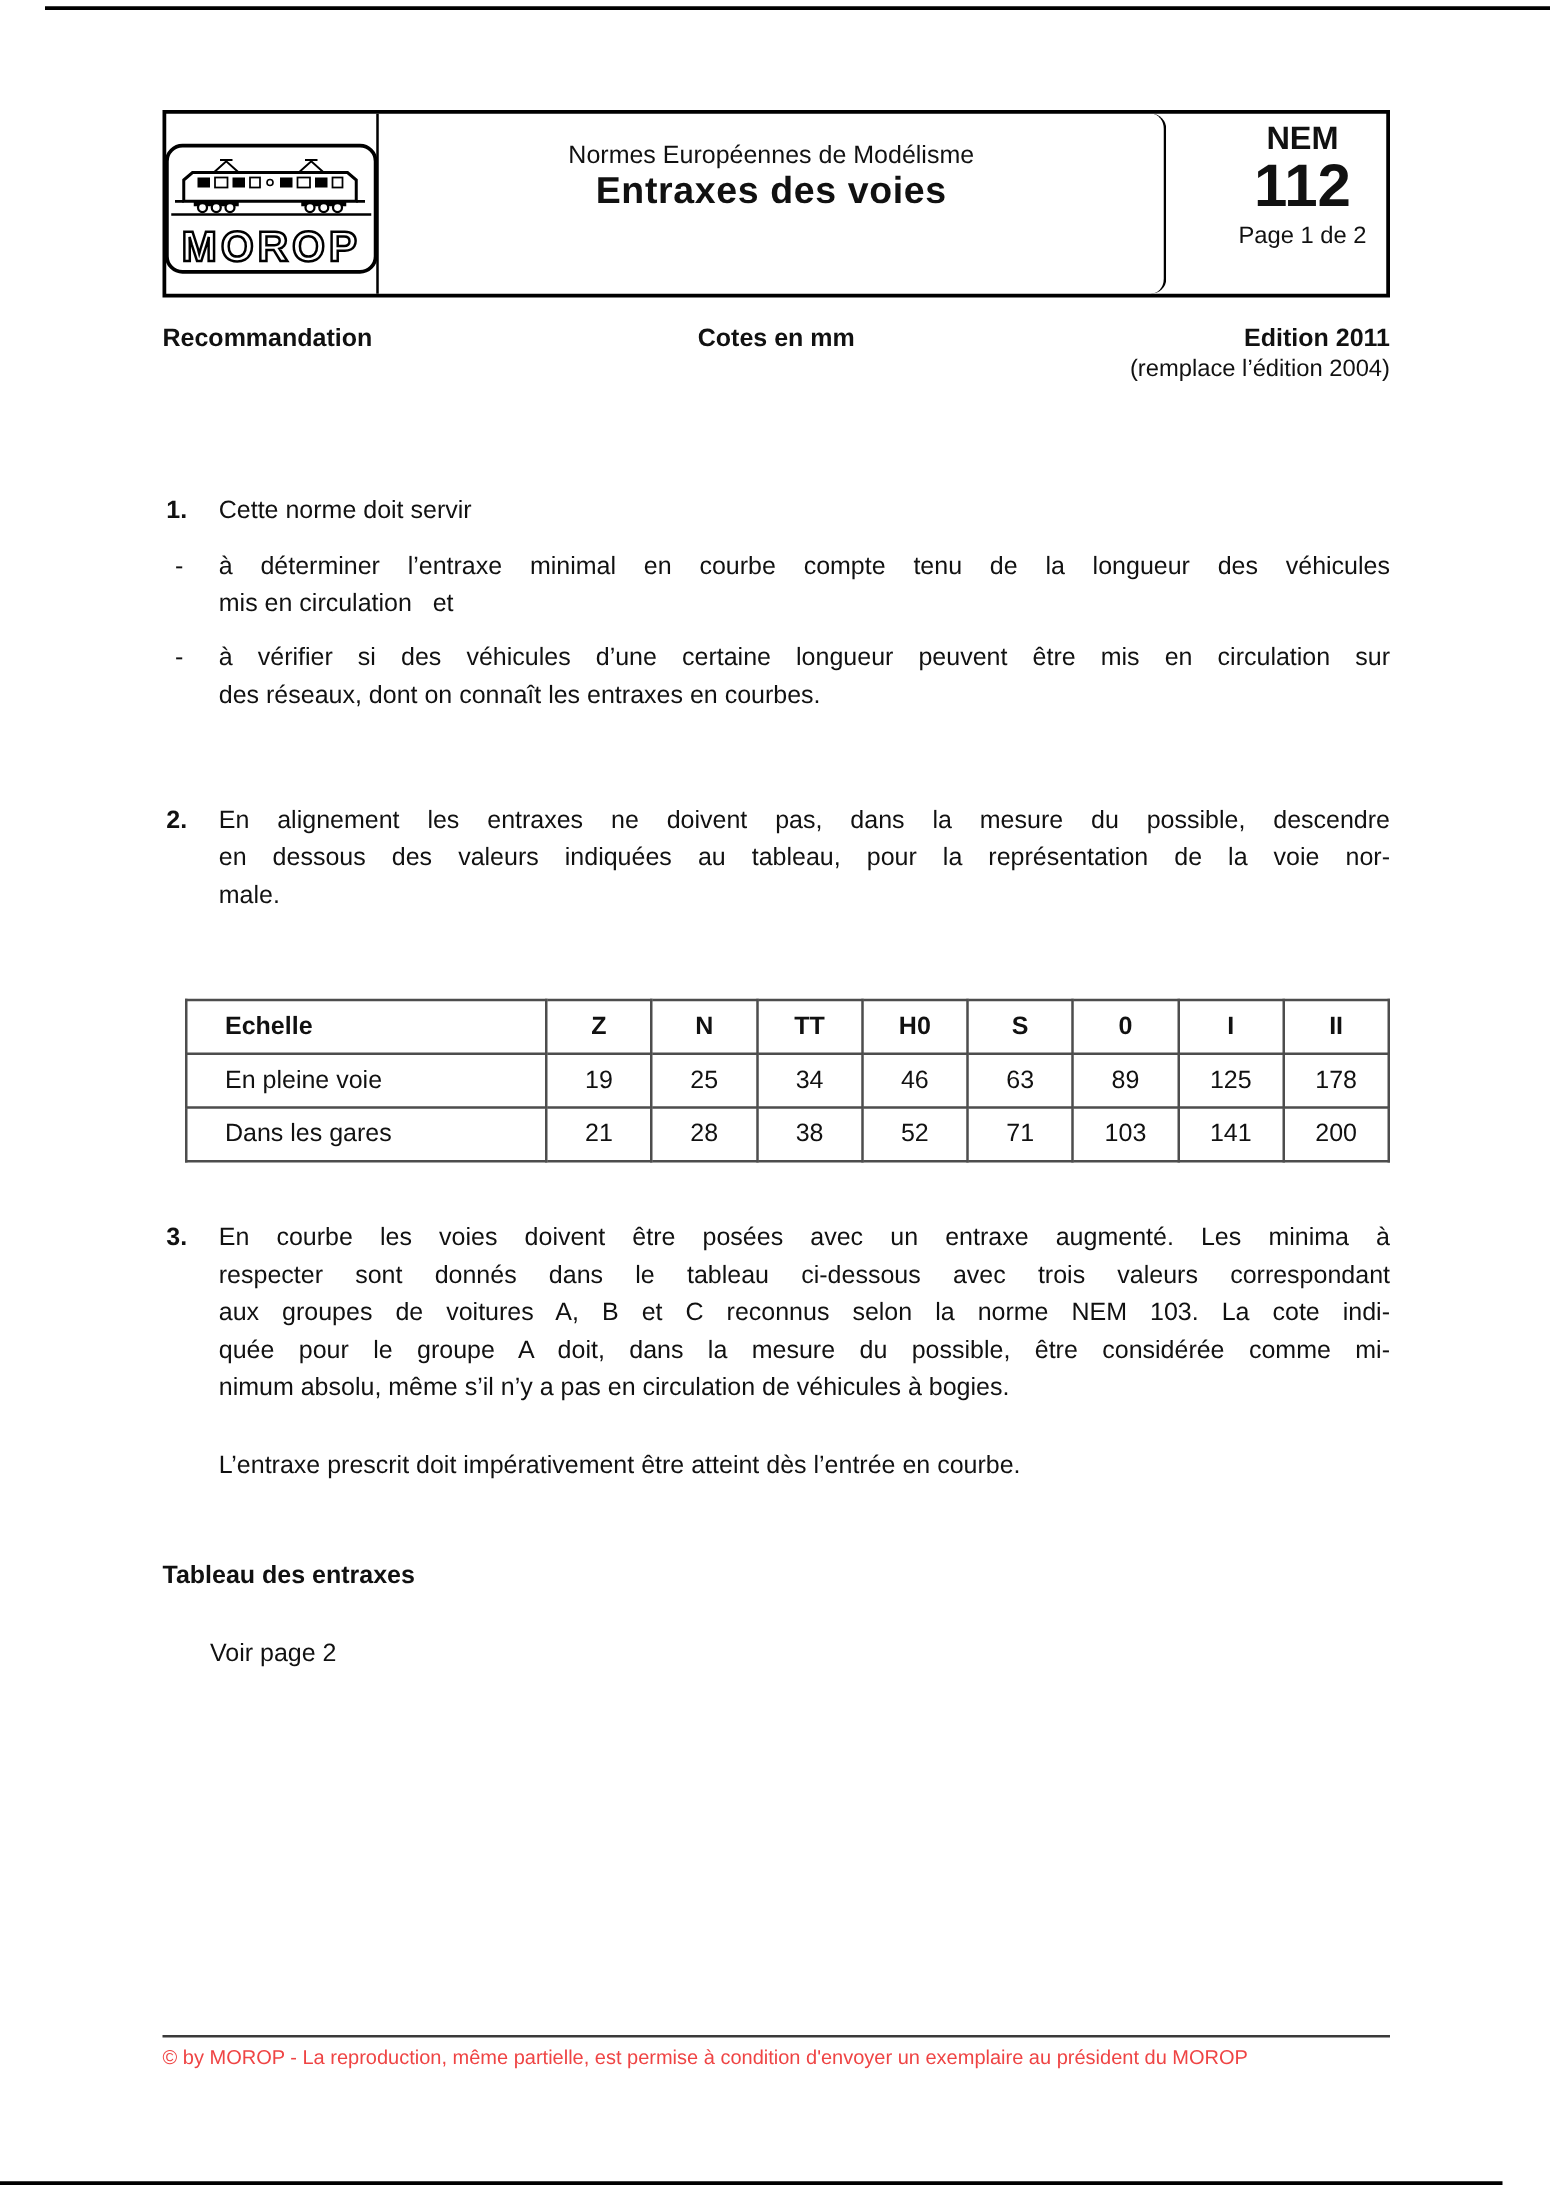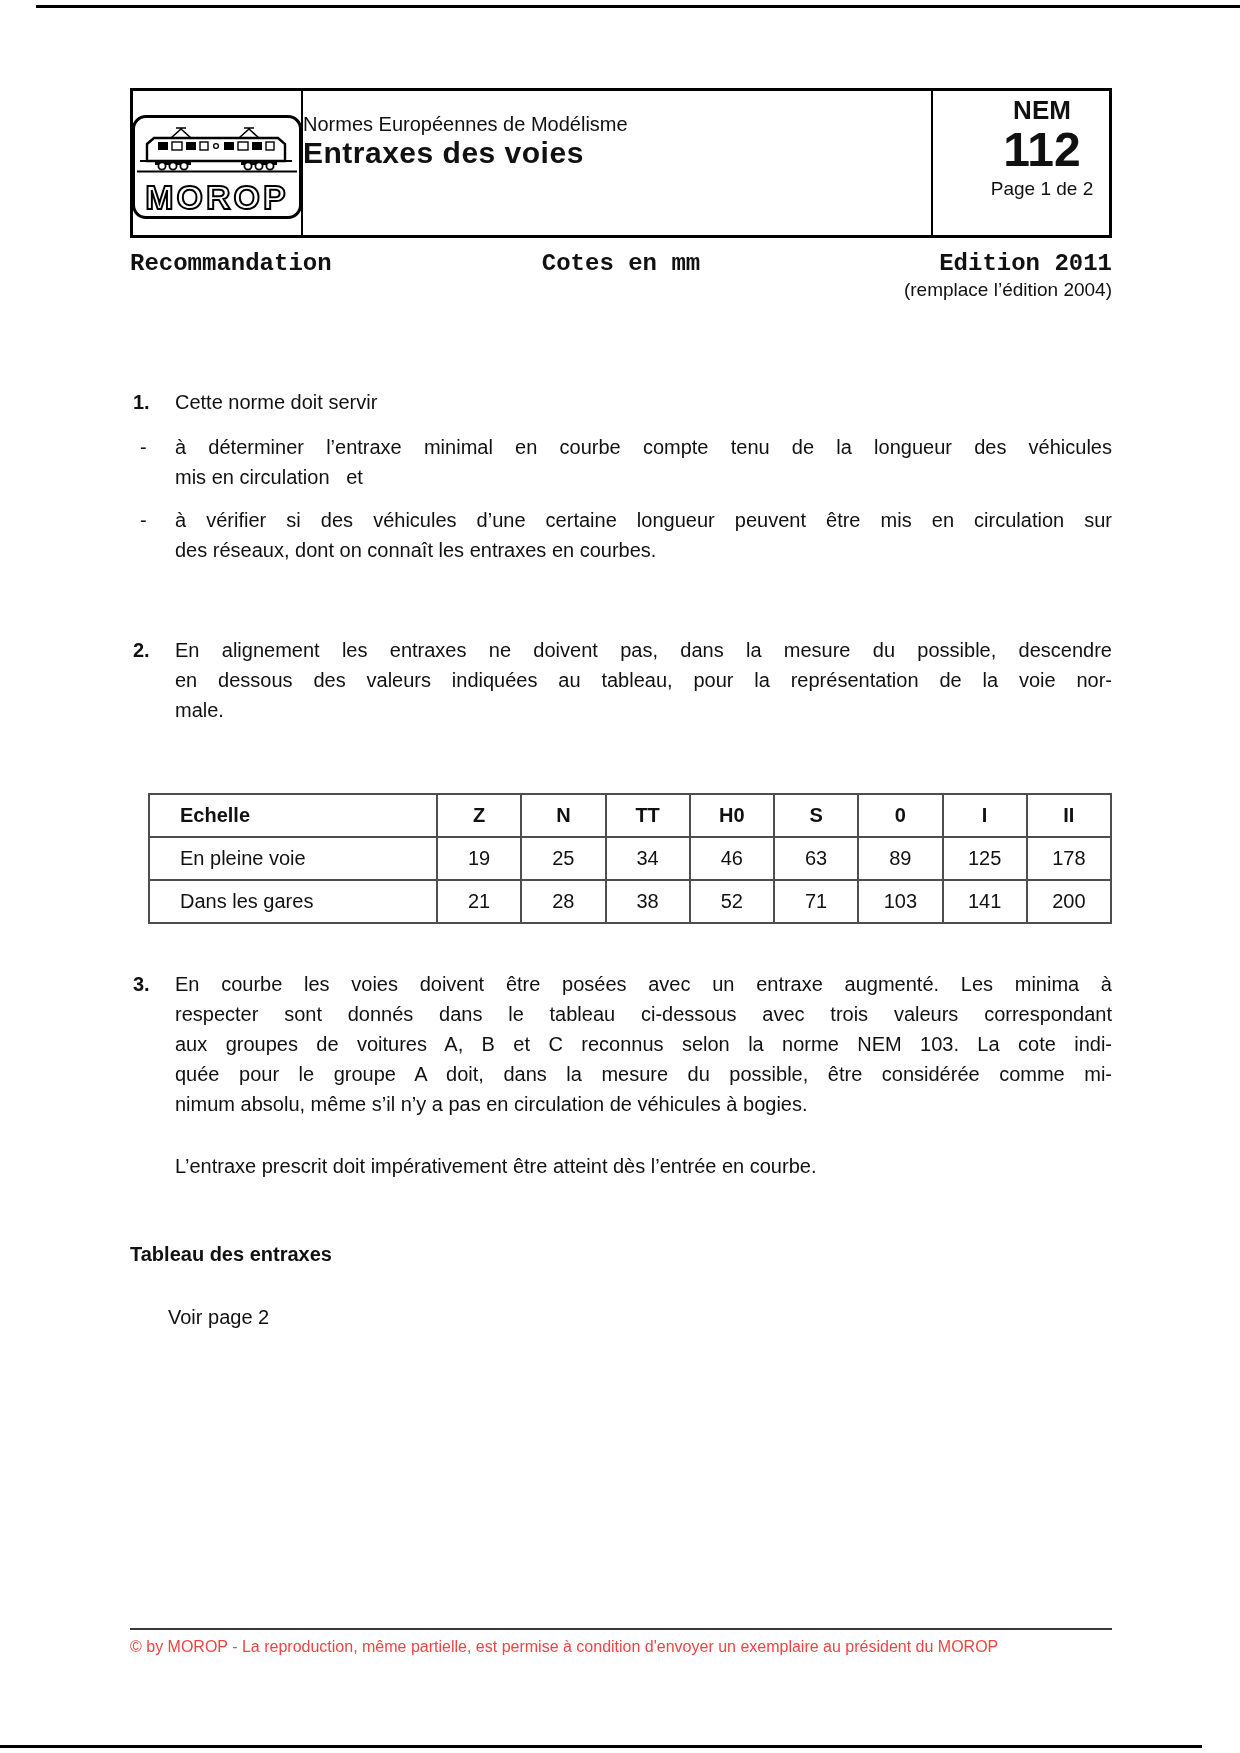--- a/index.html
+++ b/index.html
@@ -11,36 +11,36 @@
   .scanline{position:absolute;background:#000;height:3px;}
   .scanline.top{top:5px;left:36px;right:0;}
   .scanline.bottom{top:1745px;left:0;right:38px;}
 
   .content{position:absolute;left:130px;top:88px;width:982px;}
 
   
   .hdr{display:flex;border:3px solid #000;height:150px;box-sizing:border-box;background:#fff;}
   .hdr-cell{box-sizing:border-box;}
   .hdr-logo{width:170px;border-right:2px solid #000;display:flex;align-items:center;justify-content:center;}
-  .hdr-mid{width:630px;border-right:2px solid #000;text-align:left;padding-top:22px;}
+  .hdr-mid{width:630px;border-right:2px solid #000;text-align:center;padding-top:22px;border-radius:12px;}
   .hdr-right{flex:1;text-align:center;display:flex;flex-direction:column;align-items:center;padding-top:4px;padding-left:42px;}
   .org-line{font-size:20px;}
   .doc-title{font-size:30px;font-weight:bold;letter-spacing:.5px;}
   .nem-label{font-size:26px;font-weight:bold;line-height:30px;}
   .nem-number{font-size:48px;font-weight:bold;line-height:50px;}
   .page-indicator{font-size:19px;margin-top:3px;}
 
   
   .morop-box{width:172px;height:104px;border:3px solid #000;border-radius:14px;box-sizing:border-box;
              margin-top:8px;padding-top:3px;background:#fff;}
   .morop-word{font-size:34px;font-weight:bold;letter-spacing:3px;text-align:center;
               color:#fff;-webkit-text-stroke:2px #000;line-height:38px;margin-top:1px;}
 
   
-  .subhdr{display:grid;grid-template-columns:1fr auto 1fr;font-weight:bold;font-size:24px;margin-top:12px;font-family:Liberation Mono, monospace;}
+  .subhdr{display:grid;grid-template-columns:1fr auto 1fr;font-weight:bold;font-size:20px;margin-top:22px;}
   .subhdr .right{text-align:right;}
   .edition-note{text-align:right;font-size:19px;margin-top:2px;}
 
   
   .para{position:relative;font-size:20px;line-height:30px;}
   .para.indent{padding-left:45px;}
   .marker{position:absolute;left:3px;top:0;font-weight:bold;}
   .marker.dash{left:10px;font-weight:normal;}
   .line{white-space:pre-wrap;}
   .line.j{text-align:justify;text-align-last:justify;}

